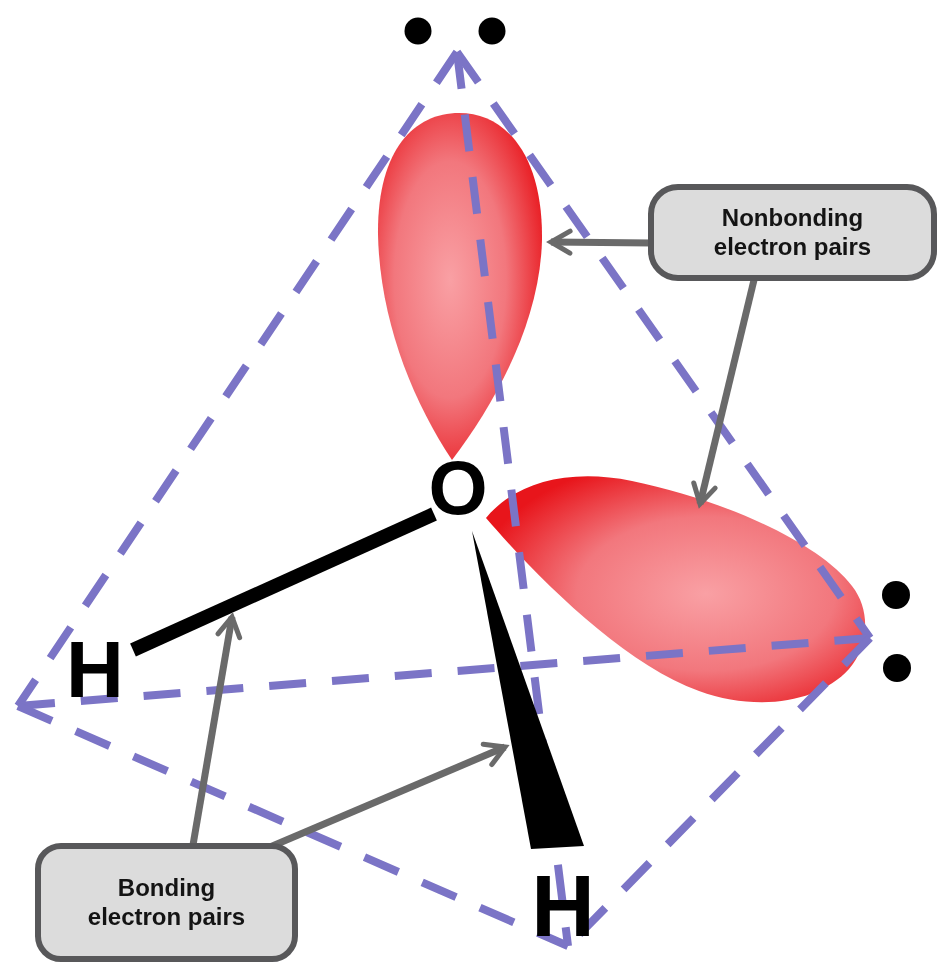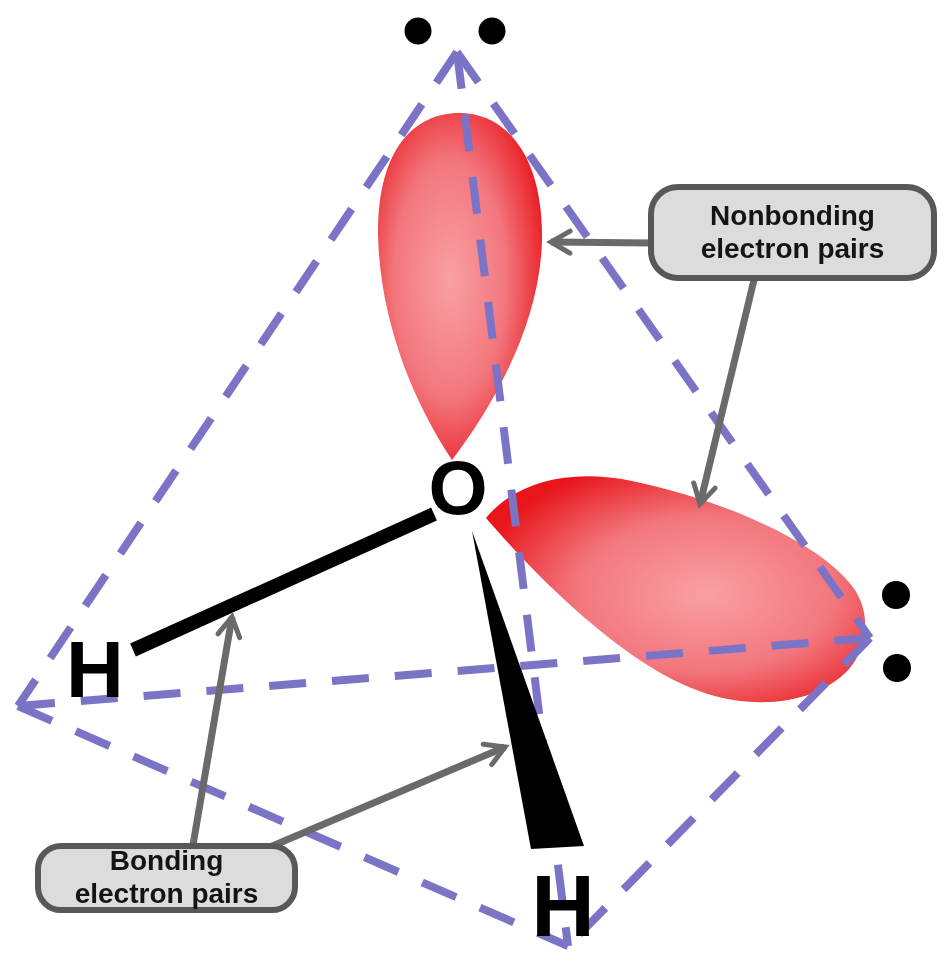--- a/index.html
+++ b/index.html
@@ -24,21 +24,21 @@
     background: #dcdcdc;
     border: 6px solid #58585a;
     border-radius: 30px;
     display: flex;
     flex-direction: column;
     align-items: center;
     justify-content: center;
     text-align: center;
     font-family: "Liberation Sans", sans-serif;
     font-weight: bold;
-    font-size: 28px;
+    font-size: 24px;
     line-height: 1.17;
     color: #141414;
   }
 </style>
 </head>
 <body>
 
 <div class="page">
 
   <svg class="diagram-svg" width="952" height="972" viewBox="0 0 952 972">
@@ -93,18 +93,18 @@
       <line x1="193" y1="845" x2="232" y2="617" marker-end="url(#ah)"></line>
       <line x1="270" y1="847" x2="505" y2="747" marker-end="url(#ah)"></line>
     </g>
   </svg>
 
   <div class="callout" style="left:648px; top:184px; width:289px; height:97px;">
     <span>Nonbonding</span>
     <span>electron pairs</span>
   </div>
 
-  <div class="callout" style="left:35px; top:843px; width:263px; height:70px; border-radius:26px;">
+  <div class="callout" style="left:35px; top:843px; width:263px; height:119px; border-radius:26px;">
     <span>Bonding</span>
     <span>electron pairs</span>
   </div>
 
 </div>
 
 </body></html>

